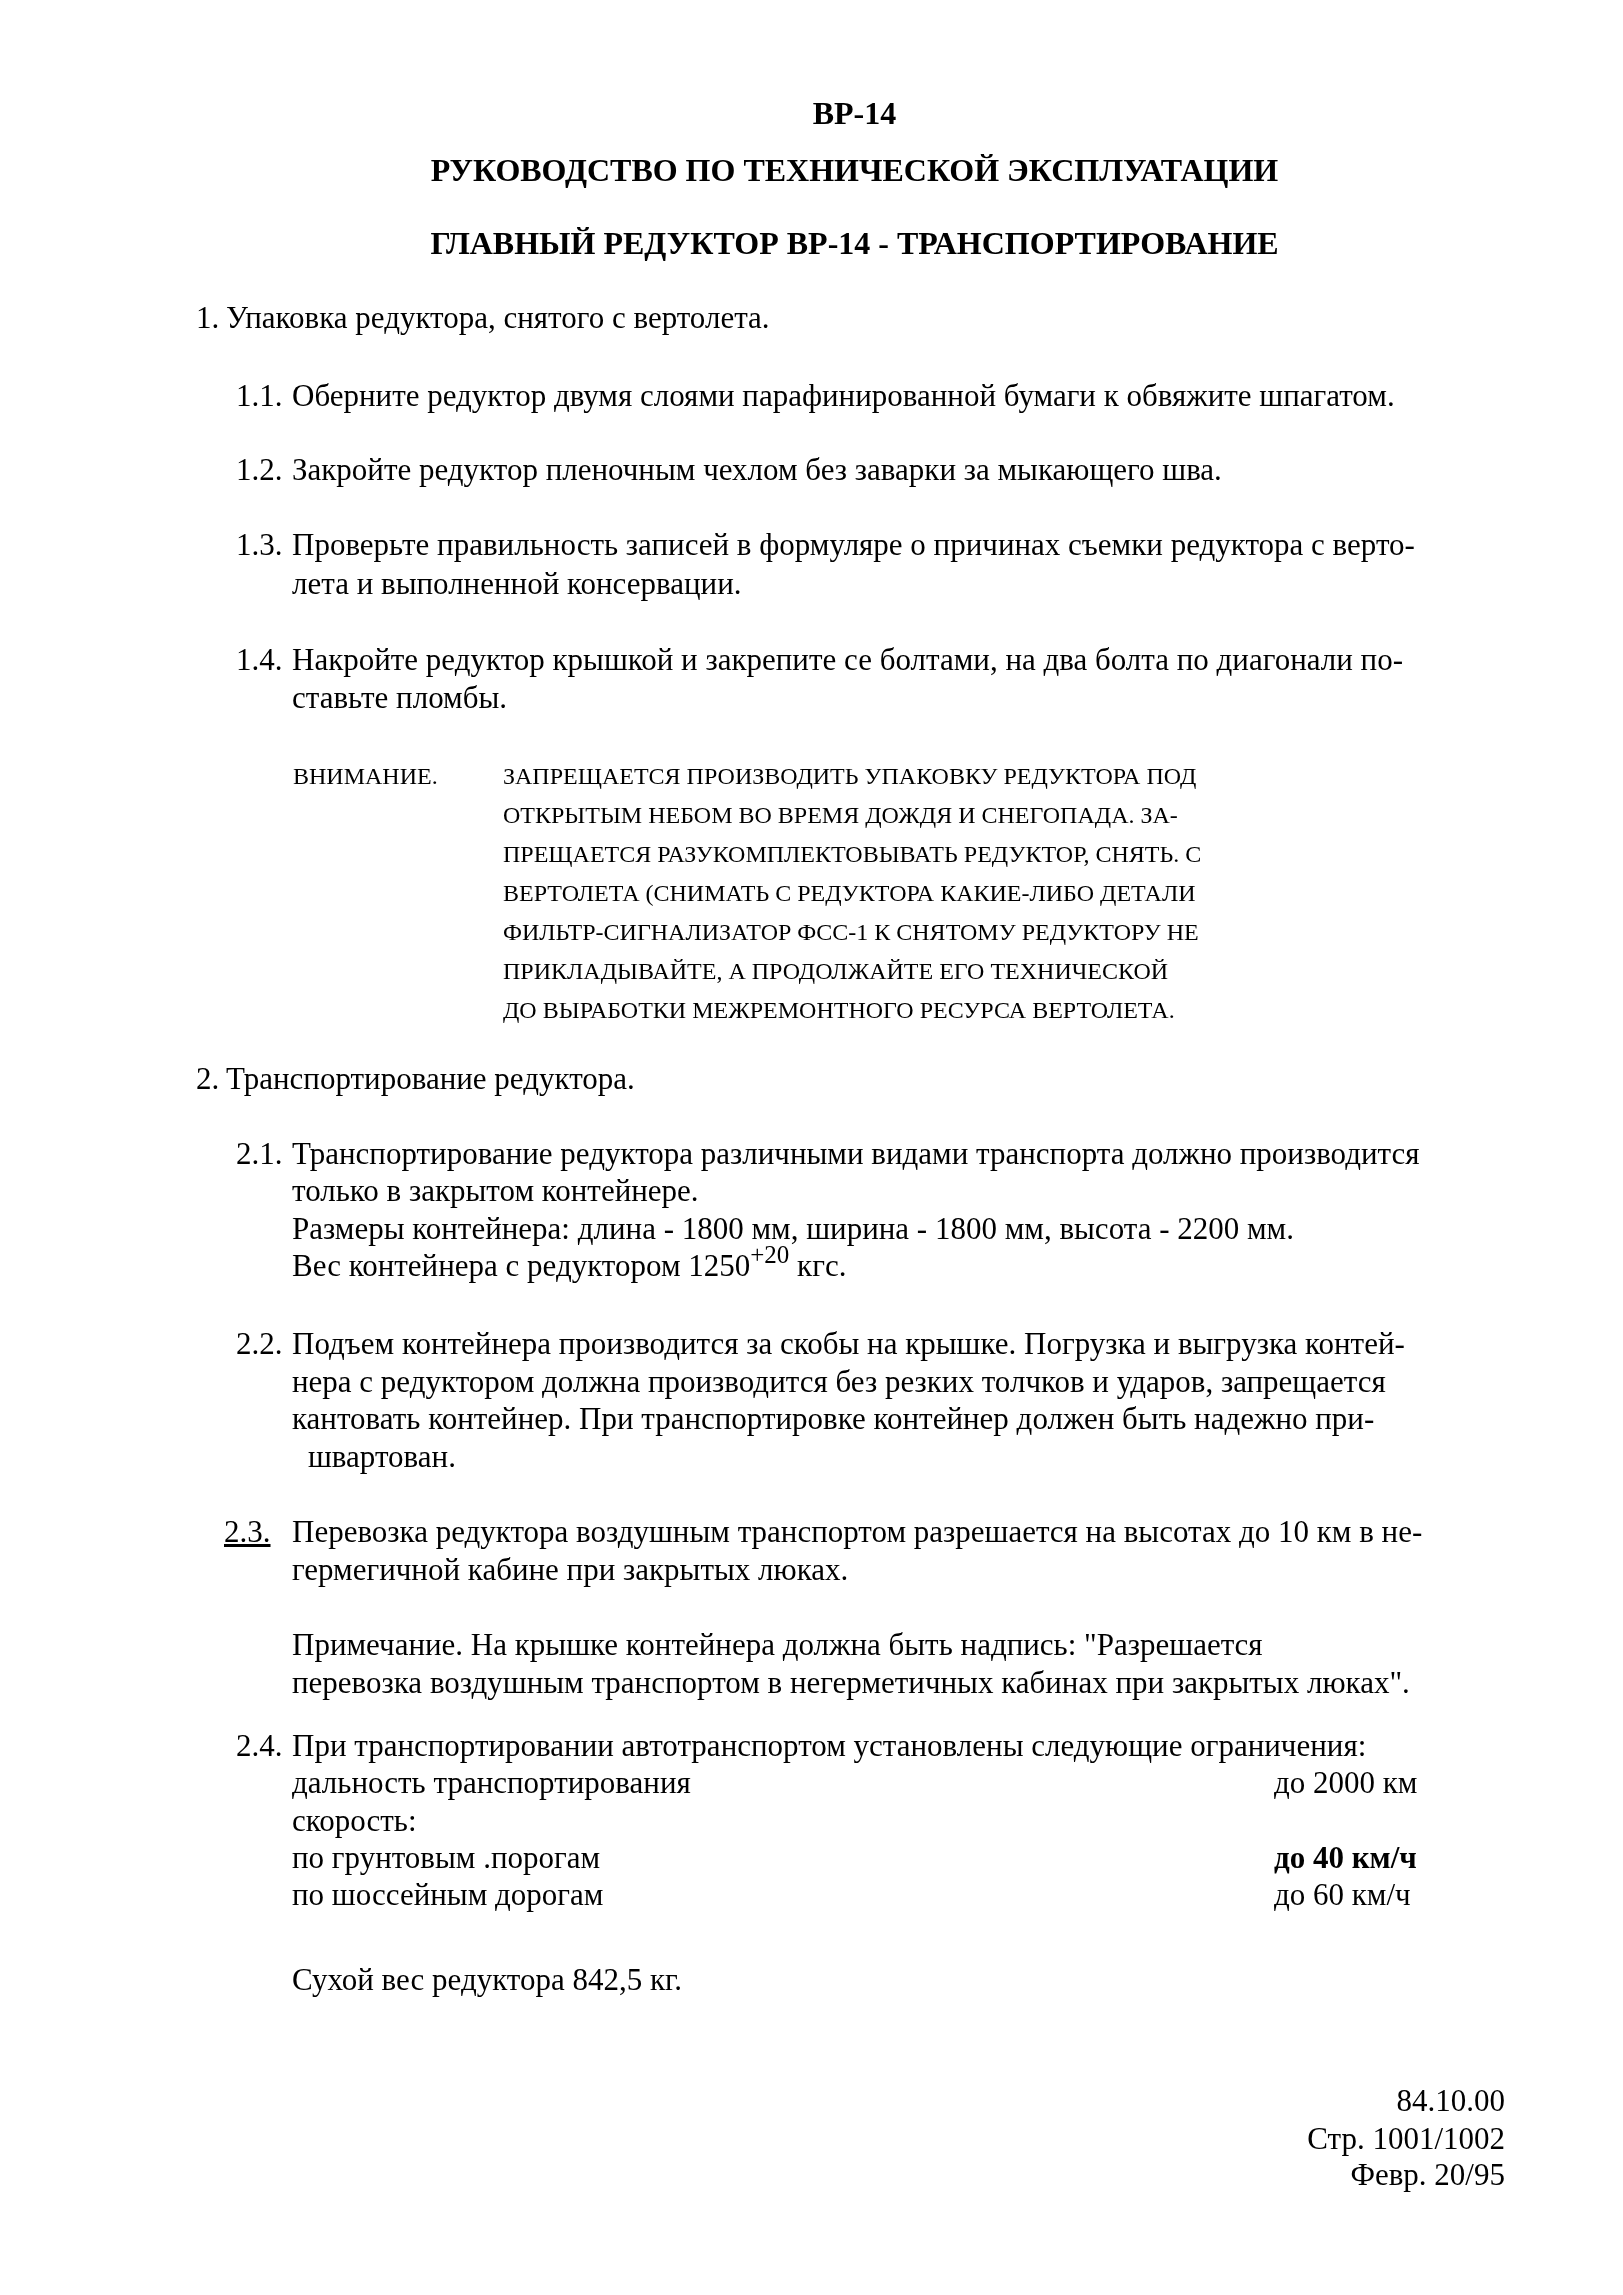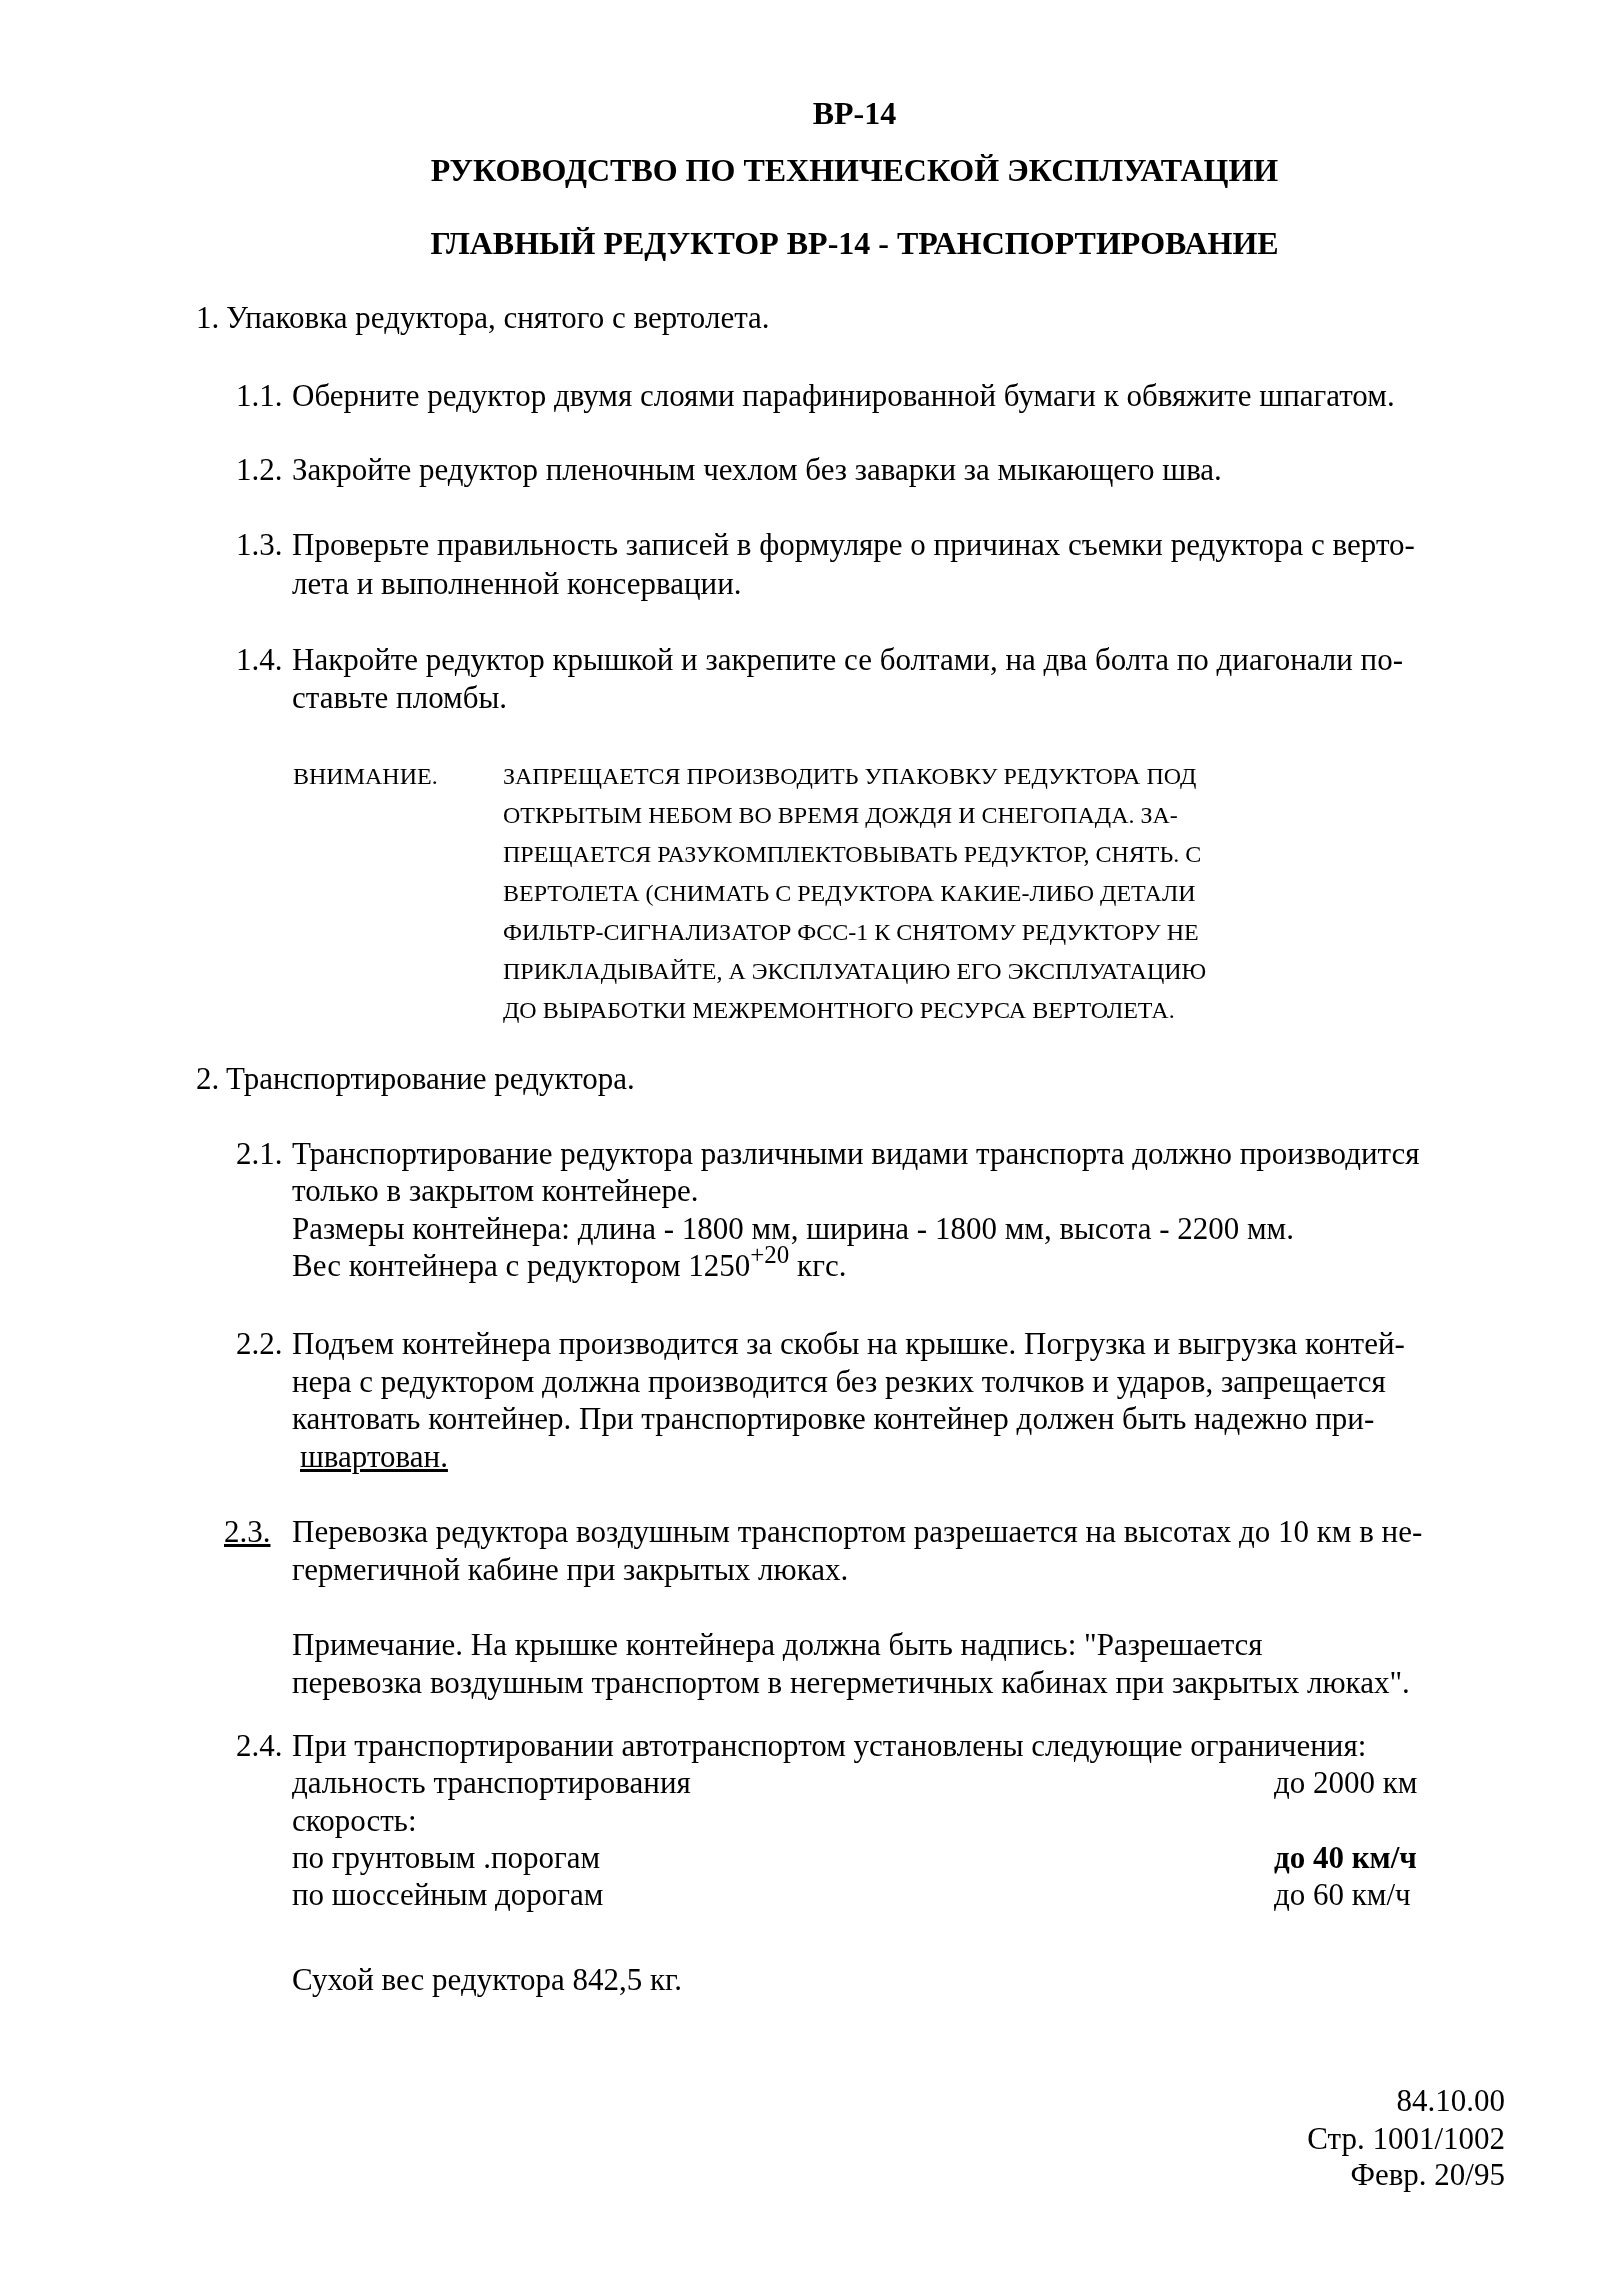--- a/index.html
+++ b/index.html
@@ -47,21 +47,21 @@
     <div class="ln" style="top:679px; left:292px;text-align:center;">ставьте пломбы.</div>
   </div>
 
   <div>
     <div class="warn" style="top:757px; left:293px;">ВНИМАНИЕ.</div>
     <div class="warn" style="top:757px; left:503px;">ЗАПРЕЩАЕТСЯ ПРОИЗВОДИТЬ УПАКОВКУ РЕДУКТОРА ПОД</div>
     <div class="warn" style="top:796px; left:503px;">ОТКРЫТЫМ НЕБОМ ВО ВРЕМЯ ДОЖДЯ И СНЕГОПАДА. ЗА-</div>
     <div class="warn" style="top:835px; left:503px;">ПРЕЩАЕТСЯ РАЗУКОМПЛЕКТОВЫВАТЬ РЕДУКТОР, СНЯТЬ. С</div>
     <div class="warn" style="top:874px; left:503px;">ВЕРТОЛЕТА (СНИМАТЬ С РЕДУКТОРА КАКИЕ-ЛИБО ДЕТАЛИ</div>
     <div class="warn" style="top:913px; left:503px;">ФИЛЬТР-СИГНАЛИЗАТОР ФСС-1 К СНЯТОМУ РЕДУКТОРУ НЕ</div>
-    <div class="warn" style="top:952px; left:503px;">ПРИКЛАДЫВАЙТЕ, А ЭКСПЛУАТАЦИЮ ЕГО ЭКСПЛУАТАЦИЮ</div>
+    <div class="warn" style="top:952px; left:503px;">ПРИКЛАДЫВАЙТЕ, А ПРОДОЛЖАЙТЕ ЕГО ТЕХНИЧЕСКОЙ</div>
     <div class="warn" style="top:991px; left:503px;">ДО ВЫРАБОТКИ МЕЖРЕМОНТНОГО РЕСУРСА ВЕРТОЛЕТА.</div>
   </div>
 </div>
 
 <div>
   <div class="num" style="top:1060px; left:196px;">2.</div>
   <div class="ln" style="top:1060px; left:226px;">Транспортирование редуктора.</div>
 
   <div>
     <div class="num" style="top:1135px; left:236px;">2.1.</div>
@@ -69,21 +69,21 @@
     <div class="ln" style="top:1172px; left:292px;">только в закрытом контейнере.</div>
     <div class="ln" style="top:1210px; left:292px;">Размеры контейнера: длина - 1800 мм, ширина - 1800 мм, высота - 2200 мм.</div>
     <div class="ln" style="top:1247px; left:292px;"><span>Вес контейнера с редуктором </span><span>1250</span><sup>+20</sup><span> кгс.</span></div>
   </div>
 
   <div>
     <div class="num" style="top:1325px; left:236px;">2.2.</div>
     <div class="ln" style="top:1325px; left:292px;">Подъем контейнера производится за скобы на крышке. Погрузка и выгрузка контей-</div>
     <div class="ln" style="top:1363px; left:292px;">нера с редуктором должна производится без резких толчков и ударов, запрещается</div>
     <div class="ln" style="top:1400px; left:292px;">кантовать контейнер. При транспортировке контейнер должен быть надежно при-</div>
-    <div class="ln" style="top:1438px; left:300px;text-decoration:underline;">швартован.</div>
+    <div class="ln" style="top:1438px; left:308px;">швартован.</div>
   </div>
 
   <div>
     <div class="num" style="top:1513px; left:224px;text-decoration:underline;">2.3.</div>
     <div class="ln" style="top:1513px; left:292px;">Перевозка редуктора воздушным транспортом разрешается на высотах до 10 км в не-</div>
     <div class="ln" style="top:1551px; left:292px;">гермегичной кабине при закрытых люках.</div>
     <div class="ln" style="top:1626px; left:292px;">Примечание. На крышке контейнера должна быть надпись: "Разрешается</div>
     <div class="ln" style="top:1664px; left:292px;">перевозка воздушным транспортом в негерметичных кабинах при закрытых люках".</div>
   </div>
 

